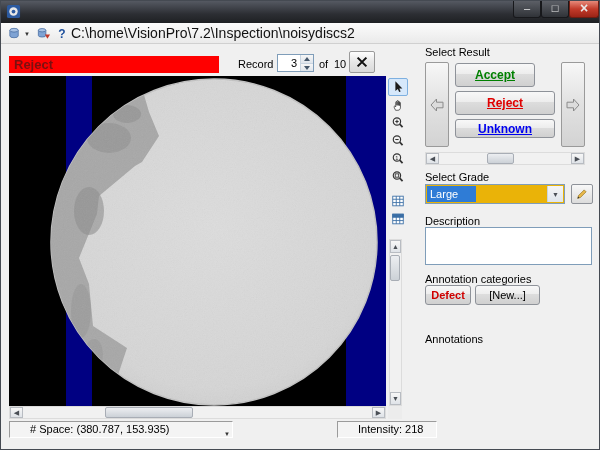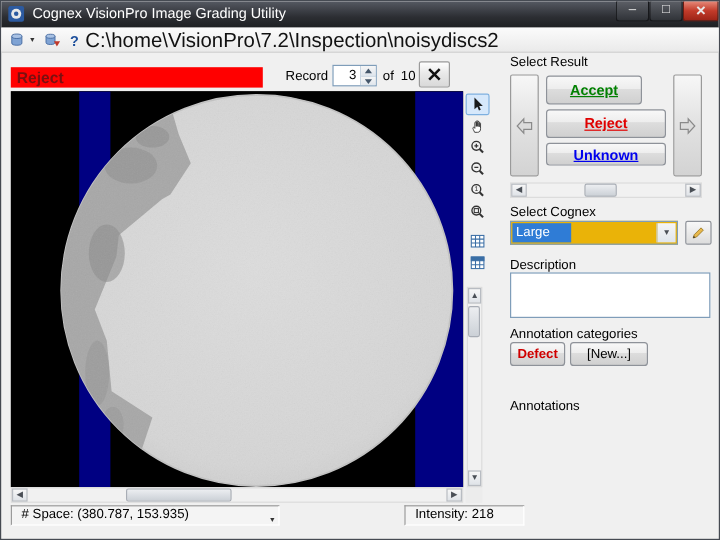--- a/index.html
+++ b/index.html
@@ -15,21 +15,21 @@
   .cap.min{left:512px}.cap.max{left:540px}
   .cap.close{left:568px;width:30px;font-size:14px;font-weight:bold;background:linear-gradient(#e68a7a,#c23b2a 50%,#9c2417);border-color:#6e1c11}
 
   
   .toolbar{position:absolute;left:0;top:22px;width:100%;height:21px;background:linear-gradient(#fbfbfb,#eaeaea);border-bottom:1px solid #d0d0d0}
   .tbtn{position:absolute;top:2px;width:18px;height:17px;display:flex;align-items:center;justify-content:center}
   #tb1{left:4px}
   #tb1dd{position:absolute;left:23px;top:8px;font-size:6px;color:#333}
   #tb2{left:33px}
   #tb3{left:52px;font-weight:bold;color:#1d4f9c;font-size:12px}
-  .pathtext{position:absolute;left:70px;top:0;line-height:21px;font-size:17px;color:#111}
+  .pathtext{position:absolute;left:70px;top:0;line-height:21px;font-size:14px;color:#111}
 
   
   .banner{position:absolute;left:8px;top:55px;width:210px;height:17px;background:var(--c-banner-bg,#f00);
           color:var(--c-banner-text,#7b1010);font-weight:bold;font-size:13px;line-height:17px;padding-left:5px}
   .lbl{position:absolute;font-size:11px;color:#000;white-space:nowrap}
   #rec-label{left:237px;top:57px}
   .spin{position:absolute;left:276px;top:53px;width:37px;height:18px;background:#fff;border:1px solid #7f9db9}
   .spin-val{position:absolute;right:16px;top:1px;line-height:14px;font-size:11px}
   .spin-btns{position:absolute;right:0;top:0;width:13px;height:100%;border-left:1px solid #c8d4e0}
   .spin-b{height:8px;background:linear-gradient(#f6f6f6,#dfe5ec);display:flex;align-items:center;justify-content:center}
@@ -88,38 +88,37 @@
   #lbl-desc{left:424px;top:214px}
   .textbox{position:absolute;left:424px;top:226px;width:167px;height:38px;background:#fff;border:1px solid #7f9db9;
            font-size:11px;padding:2px}
   #lbl-anncat{left:424px;top:272px}
   #btn-defect{left:424px;top:284px;width:46px;height:20px;font-size:11px;color:var(--c-defect,#d00000);font-weight:bold}
   #btn-newcat{left:474px;top:284px;width:65px;height:20px;font-size:11px;color:#000}
   #lbl-annotations{left:424px;top:332px}
 
   
   .status{position:absolute;top:420px;height:17px;background:#f4f4f4;border:1px solid;border-color:#9b9b9b #ffffff #ffffff #9b9b9b;
-          font-size:11px;line-height:15px;padding:0 8px;color:#000;white-space:nowrap;overflow:hidden}
+          font-size:11px;line-height:15px;padding:0 20px;color:#000;white-space:nowrap;overflow:hidden}
   #st1{left:8px;width:224px}
   #st2{left:234px;width:100px}
   #st3{left:336px;width:100px}
   #st1-dd{position:absolute;right:2px;top:5px;font-size:6px;color:#333}
 </style>
 </head>
 <body>
 
 <div id="win">
 
   <div class="titlebar">
     <svg class="appicon" viewBox="0 0 16 16">
       <rect x="1" y="1" width="14" height="14" rx="2" fill="#2c5aa0"></rect>
       <circle cx="8" cy="8" r="4.5" fill="#e8e8e8"></circle>
         <circle cx="8" cy="8" r="2" fill="#2c5aa0"></circle>
     </svg>
-    <span class="title">Cognex VisionPro Image Grading Utility</span>
     <div class="cap min"><span>–</span></div>
     <div class="cap max"><span>□</span></div>
     <div class="cap close"><span>×</span></div>
   </div>
 
   <div class="toolbar">
     <div class="tbtn" id="tb1">
       <svg width="15" height="15" viewBox="0 0 16 16">
         <path d="M3 4.5 V10.5 a4.5 2 0 0 0 9 0 V4.5" fill="#7fa3d4" stroke="#44699f" stroke-width="0.8"></path>
         <ellipse cx="7.5" cy="4.5" rx="4.5" ry="2" fill="#a9c2e4" stroke="#44699f" stroke-width="0.8"></ellipse>
@@ -301,21 +300,21 @@
         <span class="sb-g">◀</span>
       </div>
     <div class="sb-track">
         <div class="sb-thumb"></div>
       </div>
     <div class="sb-btn">
         <span class="sb-g">▶</span>
       </div>
   </div>
 
-  <span class="lbl" id="lbl-select-grade">Select Cognex</span>
+  <span class="lbl" id="lbl-select-grade">Select Grade</span>
   <div class="combo">
     <span class="combo-sel">Large</span>
     <div class="combo-btn">
         <span class="sb-g">▼</span>
       </div>
   </div>
   <div class="editbtn">
     <svg width="14" height="14" viewBox="0 0 16 16">
       <polygon points="3,13 4,9.8 10.5,3.3 12.7,5.5 6.2,12" fill="#e8b84b" stroke="#8a6914" stroke-width="0.7"></polygon>
       <polygon points="3,13 3.6,10.9 5.1,12.4" fill="#333"></polygon>

